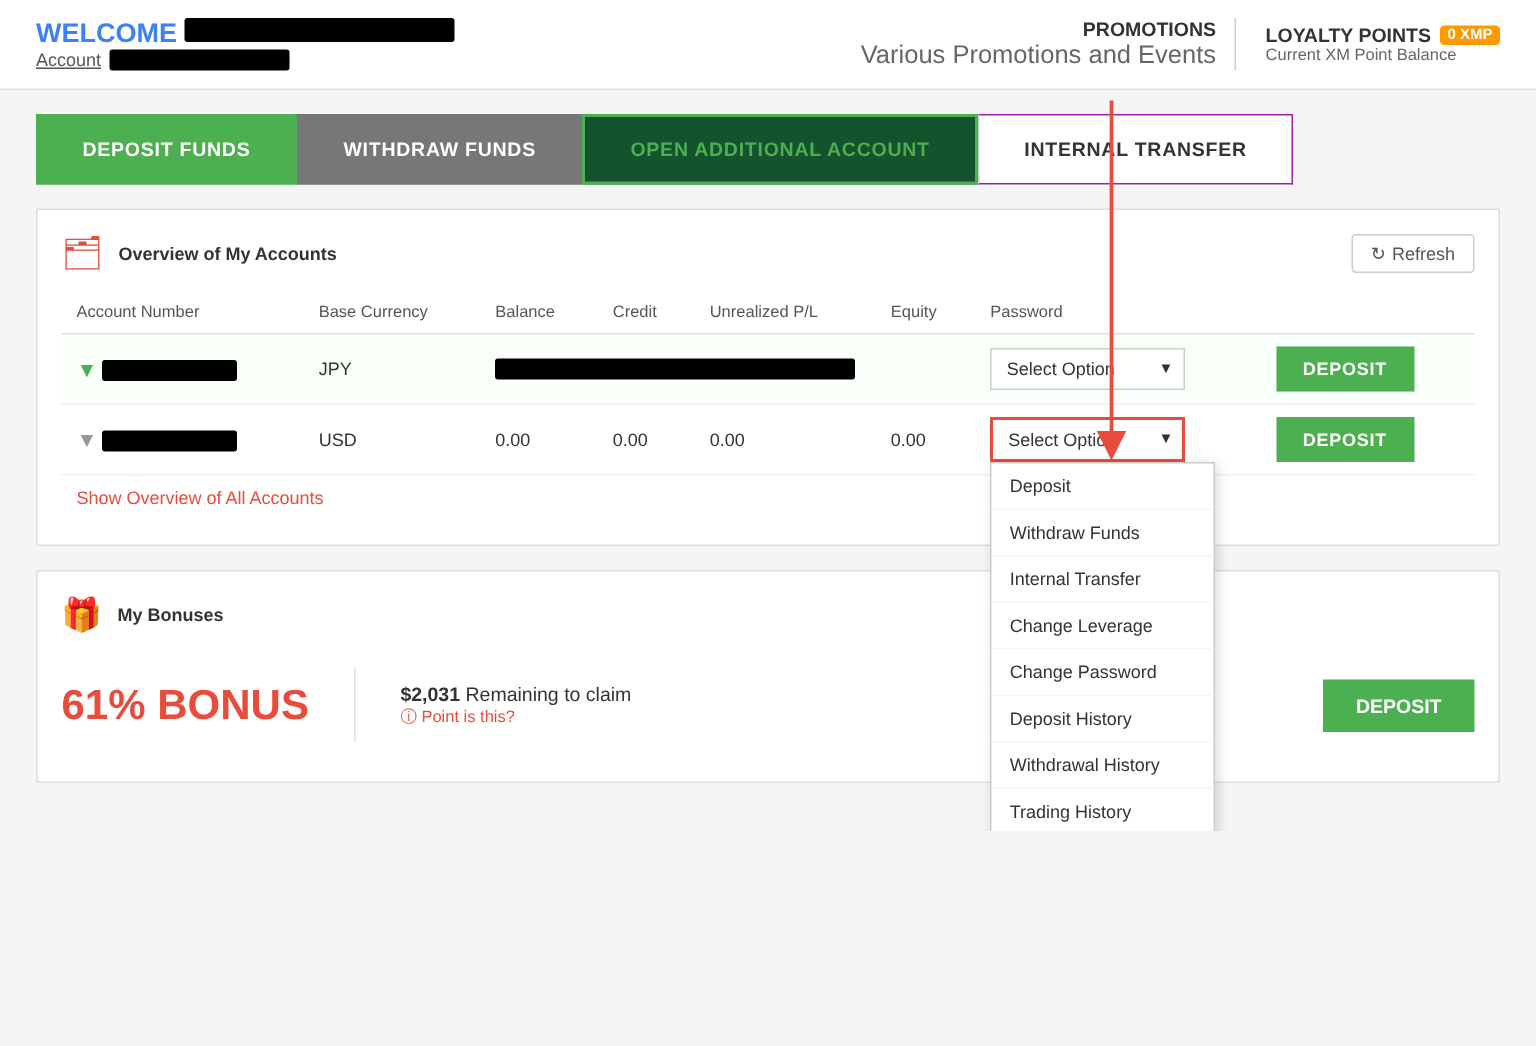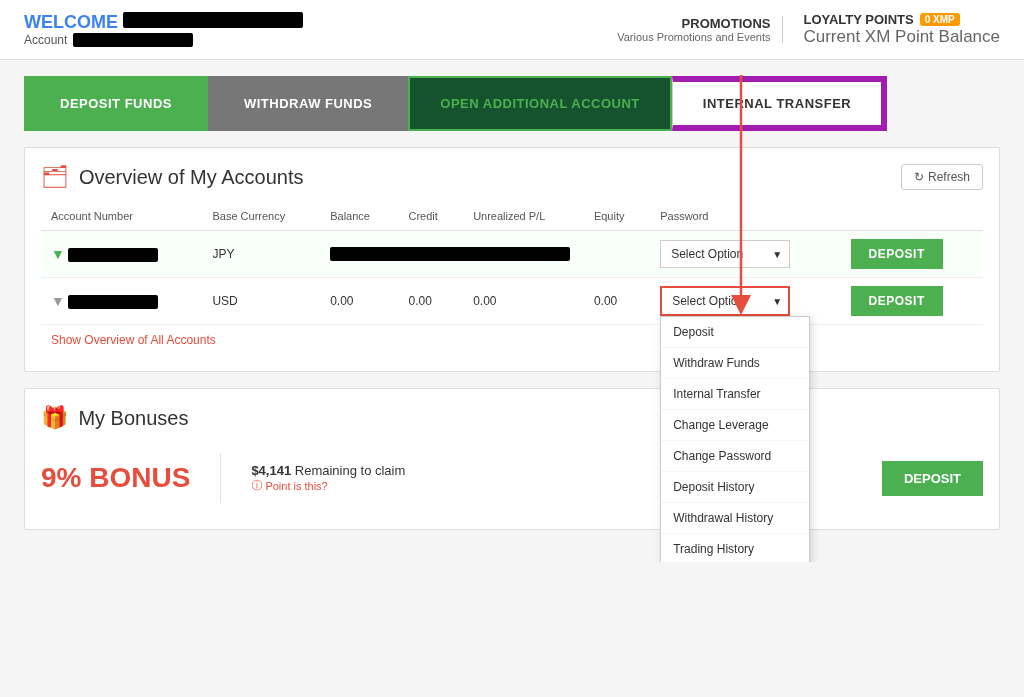--- a/index.html
+++ b/index.html
@@ -2,51 +2,51 @@
 <html><head>
   <meta charset="utf-8">
   <style>
     * { box-sizing: border-box; margin: 0; padding: 0; }
     body { font-family: Arial, sans-serif; background: #f5f5f5; font-size: 13px; color: #333; }
 
     
     .header { background: #fff; padding: 12px 24px; display: flex; align-items: center; justify-content: space-between; border-bottom: 1px solid #e0e0e0; }
     .header-left { display: flex; flex-direction: column; }
     .header-welcome { font-size: 18px; font-weight: bold; color: #3b82f6; }
-    .header-account { font-size: 12px; color: #555; display: flex; align-items: flex-start; gap: 6px; }
+    .header-account { font-size: 12px; color: #555; display: flex; align-items: flex-start; gap: 6px; text-decoration: underline; }
     .redacted-block { display: inline-block; background: #000; width: 180px; height: 16px; border-radius: 2px; }
     .redacted-sm { display: inline-block; background: #000; width: 120px; height: 14px; border-radius: 2px; }
     .header-right { display: flex; align-items: center; gap: 0; }
     .header-promo { text-align: right; padding-right: 12px; border-right: 1px solid #ccc; }
     .header-promo-title { font-size: 13px; font-weight: bold; color: #333; }
-    .header-promo-sub { font-size: 11px; color: #666; margin-left: 16px; }
+    .header-promo-sub { font-size: 17px; color: #666; margin-left: 16px; }
     .header-loyalty { padding-left: 20px; text-align: left; }
     .header-loyalty-title { font-size: 13px; font-weight: bold; color: #333; display: flex; align-items: center; gap: 6px; }
     .xmp-badge { background: #f90; color: #fff; font-size: 10px; font-weight: bold; padding: 1px 5px; border-radius: 3px; }
-    .header-loyalty-sub { font-size: 17px; color: #666; }
+    .header-loyalty-sub { font-size: 11px; color: #666; }
 
     
     .nav-tabs { display: flex; padding: 16px 24px 0; gap: 0; }
-    .nav-tab { padding: 14px 30px; font-size: 13px; font-weight: bold; text-transform: uppercase; cursor: pointer; border: 6px solid #a21caf; background: #fff; color: #333; letter-spacing: 0.5px; }
+    .nav-tab { padding: 14px 30px; font-size: 13px; font-weight: bold; text-transform: uppercase; cursor: pointer; border: 1px solid #a21caf; background: #fff; color: #333; letter-spacing: 0.5px; }
     .nav-tab.green { background: #4caf50; color: #fff; border-color: #4caf50; }
     .nav-tab.gray { background: #777; color: #fff; border-color: #777; }
     .nav-tab.outline-green { background: #14532d; color: #4caf50; border-color: #4caf50; border-width: 2px; }
     .nav-tab.last { border-left: 1px solid #ccc; }
 
     
     .main { padding: 16px 24px; }
 
     
     .card { background: #fff; border: 1px solid #ddd; border-radius: 2px; margin-bottom: 16px; padding: 16px; }
 
     
     .card-header { display: flex; align-items: center; justify-content: space-between; margin-bottom: 12px; }
     .card-title-row { display: flex; align-items: center; gap: 10px; }
     .card-icon { color: #e74c3c; font-size: 22px; }
-    .card-title { font-size: 20px; color: #333; font-weight: normal; }
+    .card-title { font-size: 12px; color: #333; font-weight: bold; }
     .refresh-btn { border: 1px solid #ccc; background: #fff; padding: 5px 12px; font-size: 12px; cursor: pointer; border-radius: 3px; color: #555; display: flex; align-items: center; gap: 4px; }
 
     
     .accounts-table { width: 100%; border-collapse: collapse; }
     .accounts-table th { font-size: 11px; color: #555; font-weight: normal; padding: 8px 10px; text-align: left; border-bottom: 1px solid #e0e0e0; }
     .accounts-table td { padding: 8px 10px; border-bottom: 1px solid #f0f0f0; vertical-align: middle; font-size: 12px; }
     .row-toggle { color: #4caf50; font-size: 14px; cursor: pointer; }
     .redacted-table { display: inline-block; background: #000; width: 90px; height: 14px; border-radius: 2px; vertical-align: middle; }
     .redacted-table-lg { display: inline-block; background: #000; width: 240px; height: 14px; border-radius: 2px; vertical-align: middle; }
 
@@ -218,25 +218,25 @@
   </div>
 
   <div class="card">
     <div class="card-header">
       <div class="card-title-row">
         <span class="card-icon">🎁</span>
         <span class="card-title">My Bonuses</span>
       </div>
     </div>
     <div class="bonus-section">
-      <div class="bonus-amount">9% BONUS</div>
+      <div class="bonus-amount">61% BONUS</div>
       <div class="bonus-divider"></div>
       <div>
         <div>
-          <strong>$4,141</strong>
+          <strong>$2,031</strong>
           <span>Remaining to claim</span>
         </div>
         <div class="bonus-what">
           <span>ⓘ</span>
           <span>Point is this?</span>
         </div>
       </div>
       <button class="bonus-deposit-btn">DEPOSIT</button>
     </div>
   </div>

